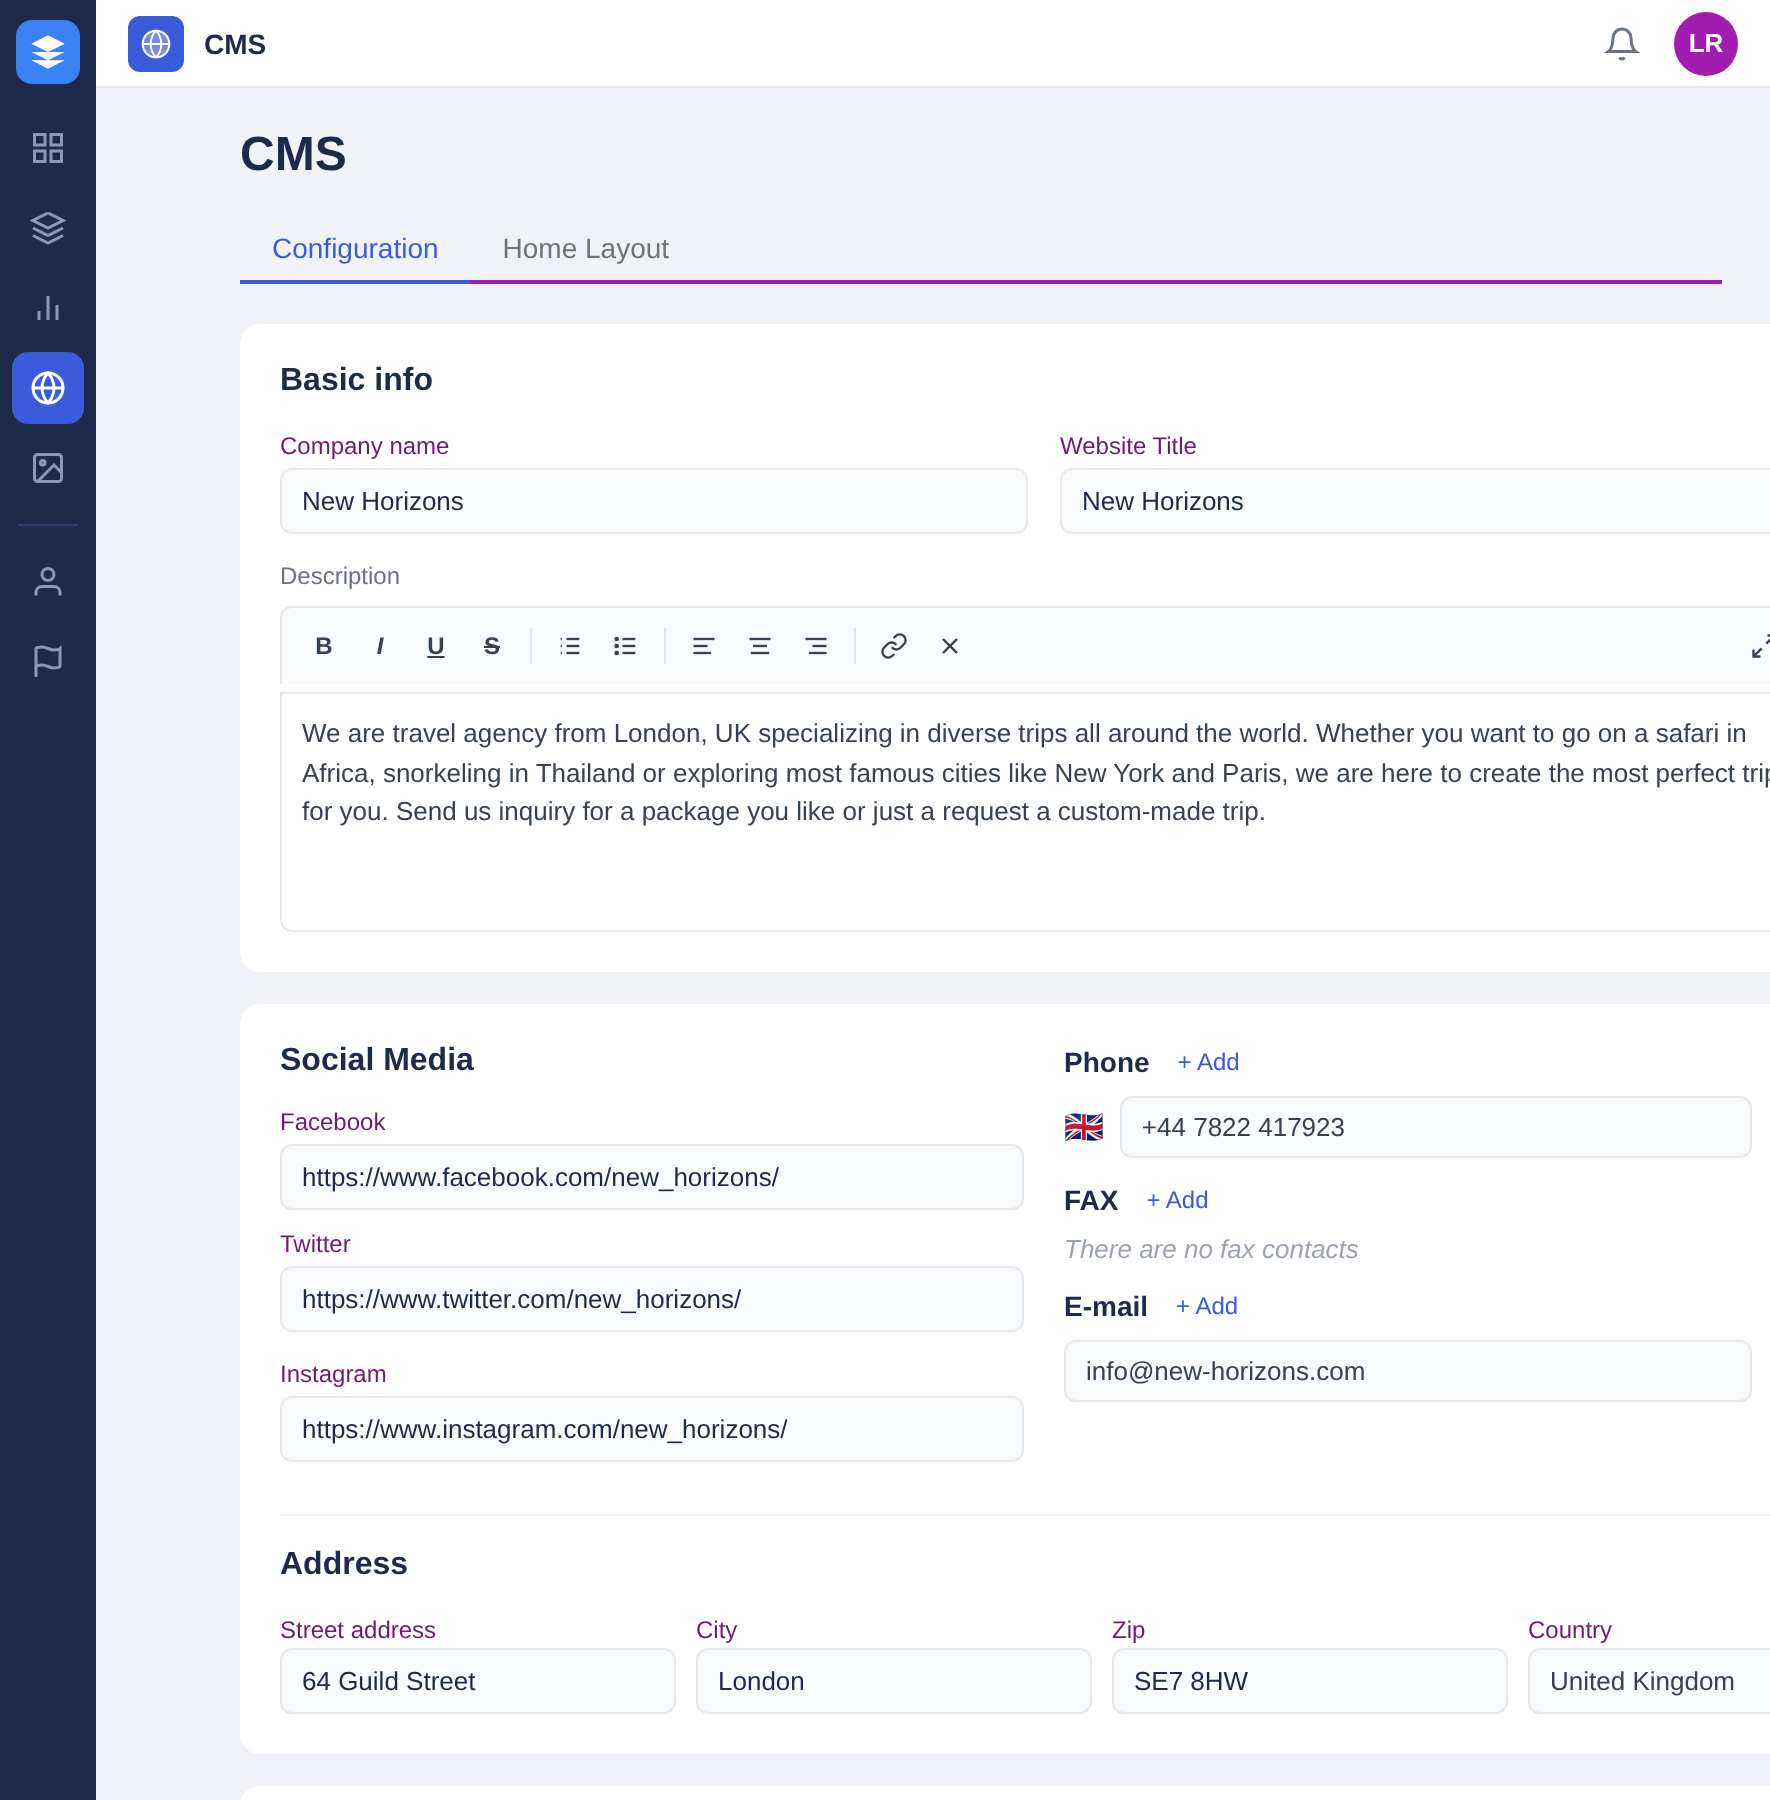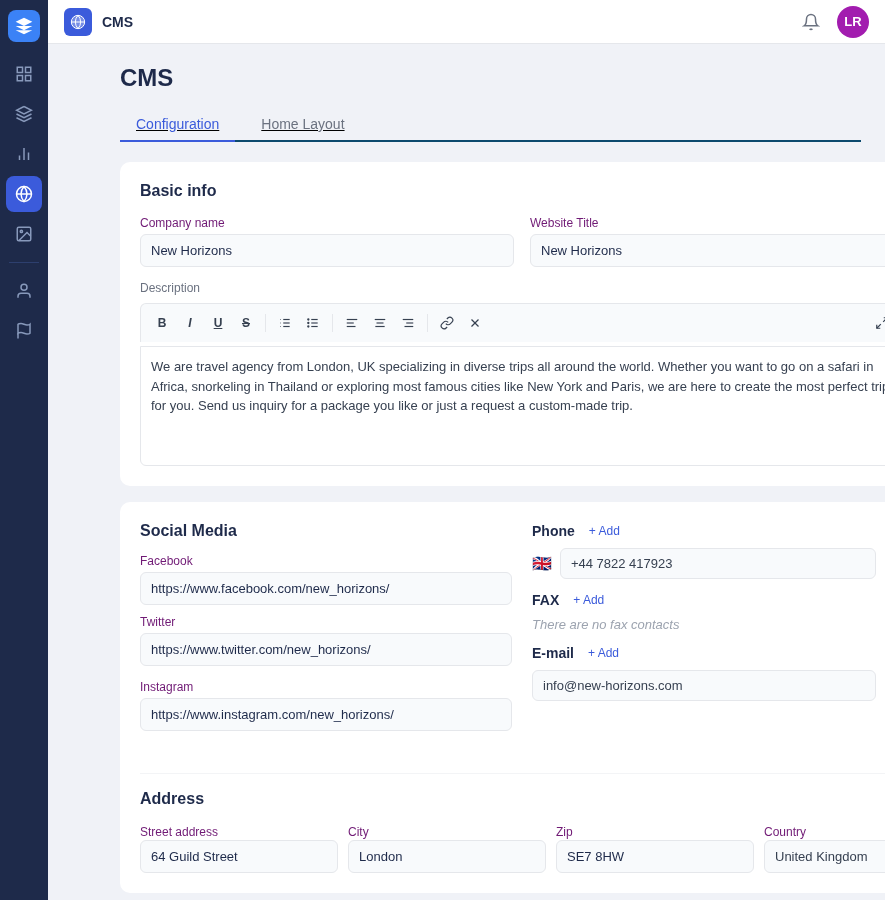--- a/index.html
+++ b/index.html
@@ -58,21 +58,21 @@
     .main {
       margin-left: 48px;
       margin-top: 44px;
       flex: 1;
       overflow-y: auto;
       padding: 20px 24px;
     }
     .page-title { font-size: 24px; font-weight: 700; color: #1e2a4a; margin-bottom: 16px; }
 
     
-    .tabs { display: flex; border-bottom: 2px solid #0c4a6e; margin-bottom: 20px; gap: 10px; text-decoration: underline; }
+    .tabs { display: flex; border-bottom: 2px solid #a21caf; margin-bottom: 20px; gap: 0; }
     .tab { padding: 8px 16px; font-size: 14px; color: #6b7280; cursor: pointer; border-bottom: 2px solid transparent; margin-bottom: -2px; }
     .tab.active { color: #3b5bdb; border-bottom-color: #3b5bdb; font-weight: 500; }
 
     
     .content-layout { display: flex; gap: 16px; }
     .content-left { flex: 1; display: flex; flex-direction: column; gap: 16px; }
 
     
     .card { background: white; border-radius: 10px; padding: 20px; }
     .card-title { font-size: 16px; font-weight: 600; color: #1e2a4a; margin-bottom: 16px; }
@@ -361,21 +361,21 @@
           <div class="left-col">
             <div class="section-title">Social Media</div>
             <div class="form-group" style="margin-bottom:10px;">
               <label class="form-label">Facebook</label>
               <input class="form-input" type="text" value="https://www.facebook.com/new_horizons/" style="">
             </div>
             <div class="form-group" style="margin-bottom:14px;">
               <label class="form-label">Twitter</label>
               <input class="form-input" type="text" value="https://www.twitter.com/new_horizons/" style="">
             </div>
-            <div class="form-group" style="margin-bottom:26px;">
+            <div class="form-group" style="margin-bottom:10px;">
               <label class="form-label">Instagram</label>
               <input class="form-input" type="text" value="https://www.instagram.com/new_horizons/" style="">
             </div>
           </div>
 
           <div class="right-col">
 
             <div class="contact-section">
               <div class="contact-header">
                 <span class="contact-type">Phone</span>

